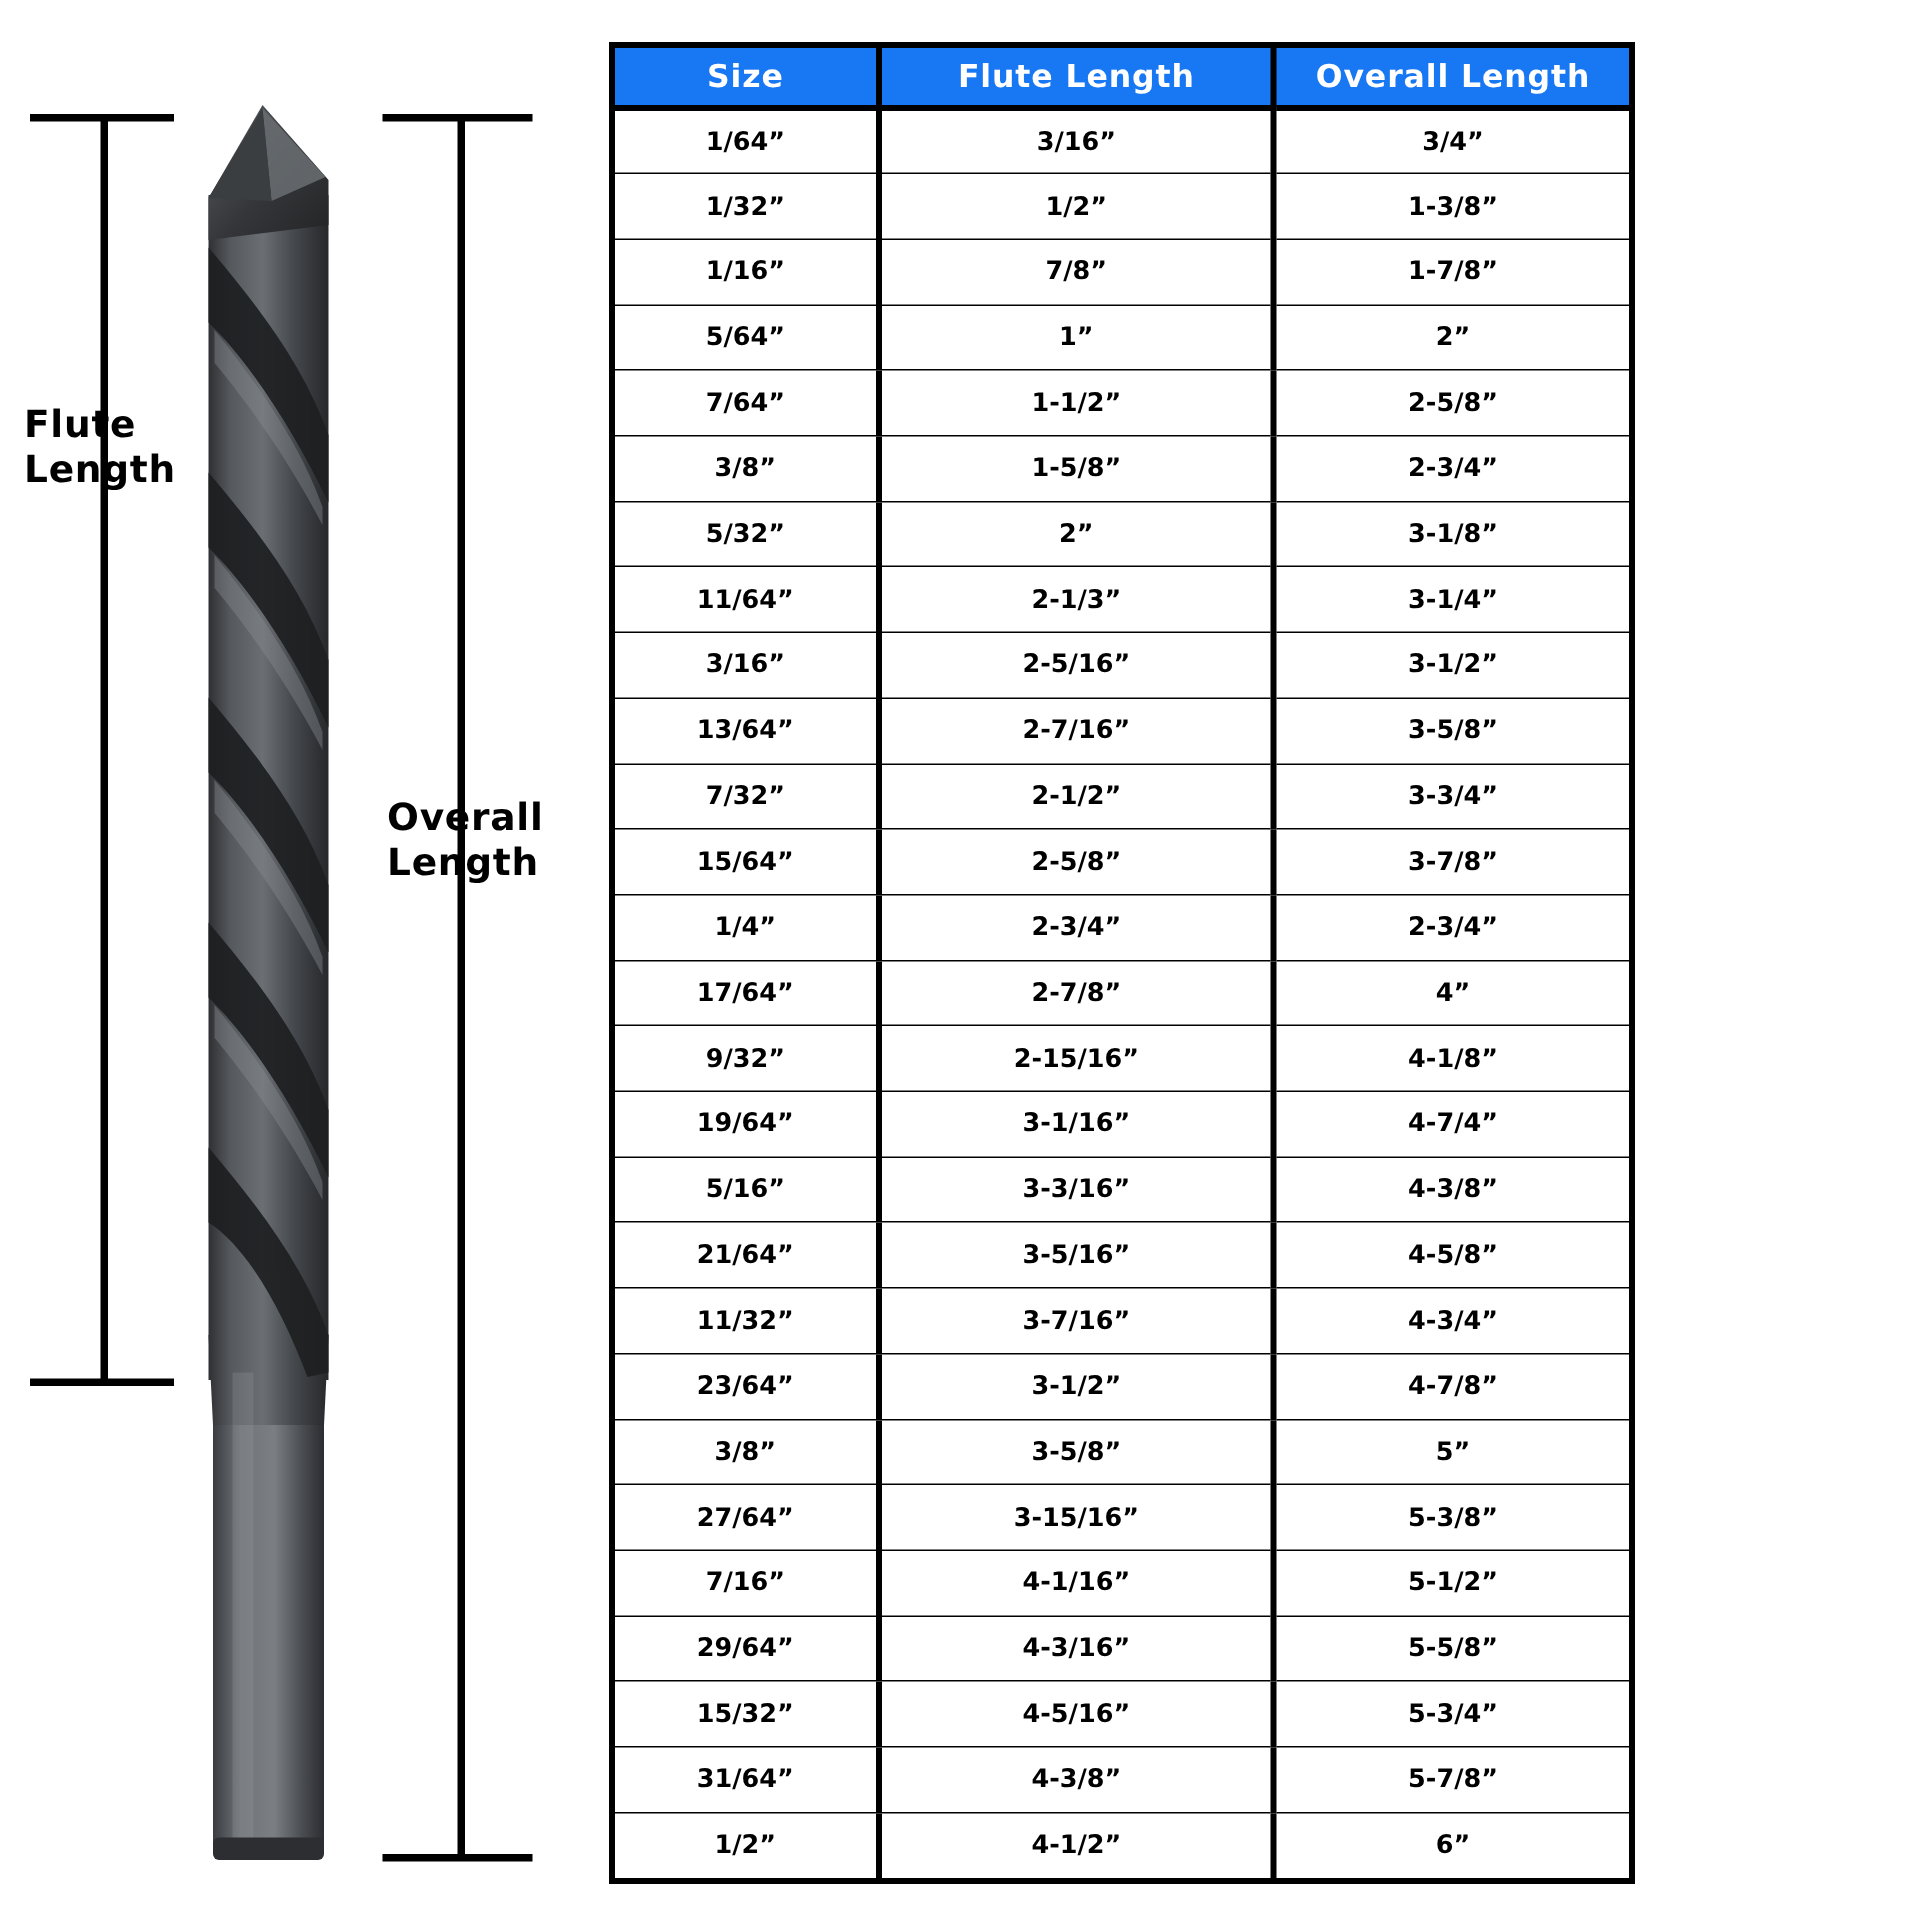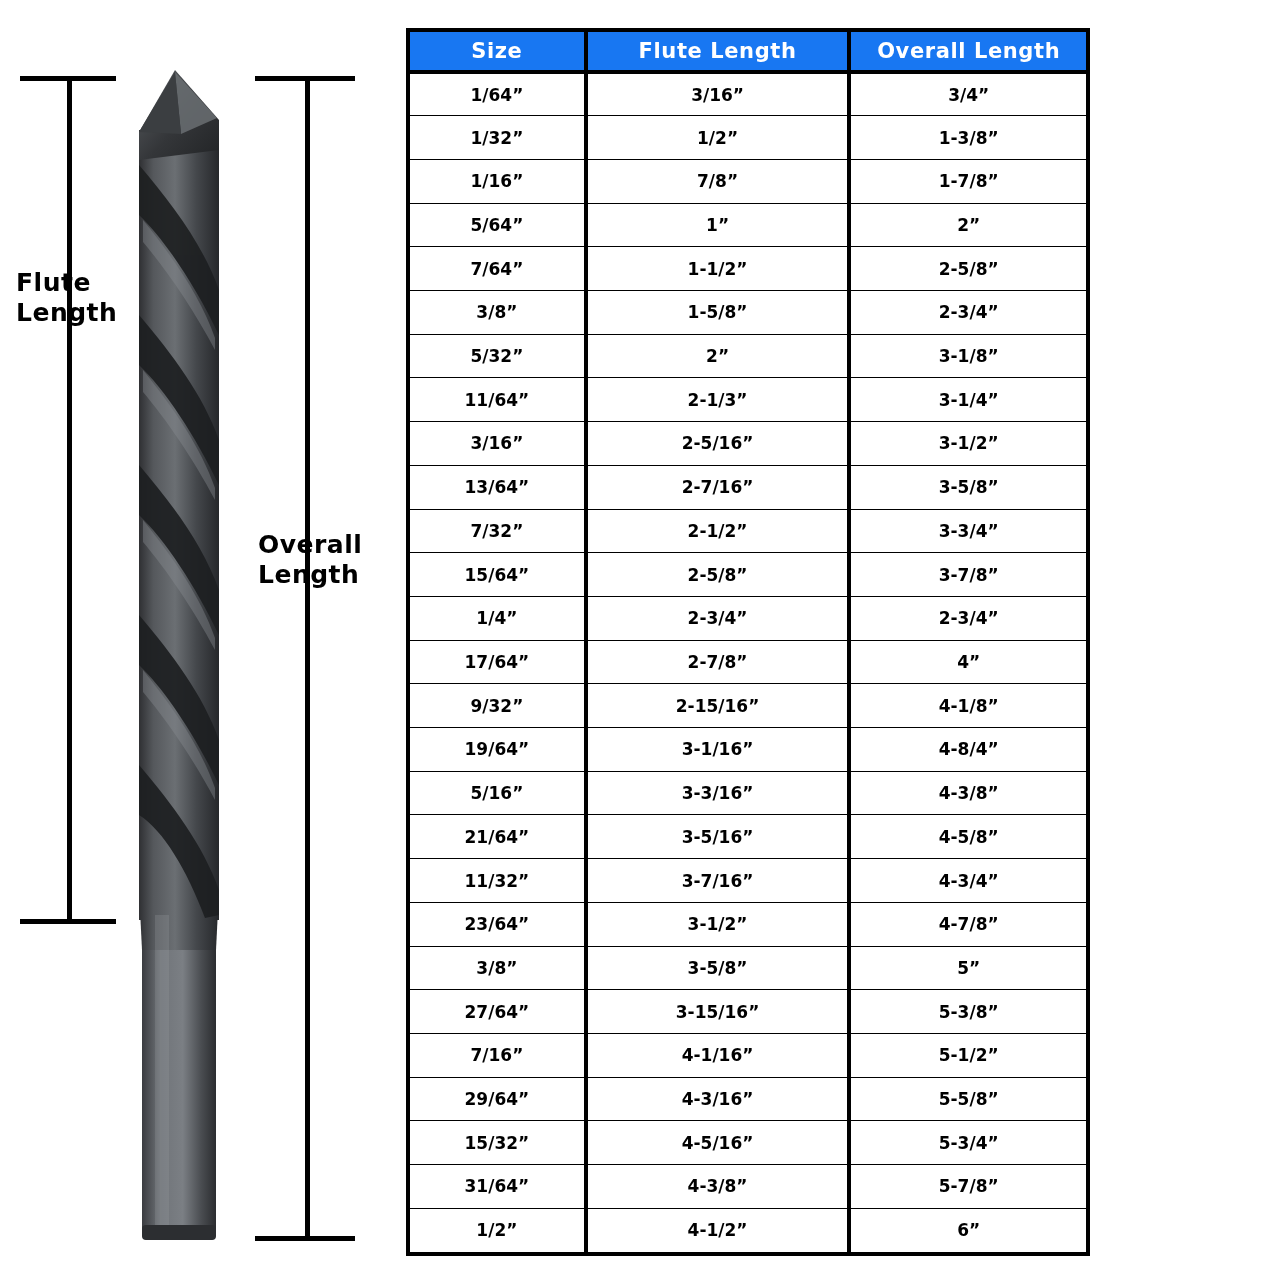--- a/index.html
+++ b/index.html
@@ -264,21 +264,21 @@
             <td>4”</td>
           </tr>
           <tr>
             <td>9/32”</td>
             <td>2-15/16”</td>
             <td>4-1/8”</td>
           </tr>
           <tr>
             <td>19/64”</td>
             <td>3-1/16”</td>
-            <td>4-8/4”</td>
+            <td>4-7/4”</td>
           </tr>
           <tr>
             <td>5/16”</td>
             <td>3-3/16”</td>
             <td>4-3/8”</td>
           </tr>
           <tr>
             <td>21/64”</td>
             <td>3-5/16”</td>
             <td>4-5/8”</td>

